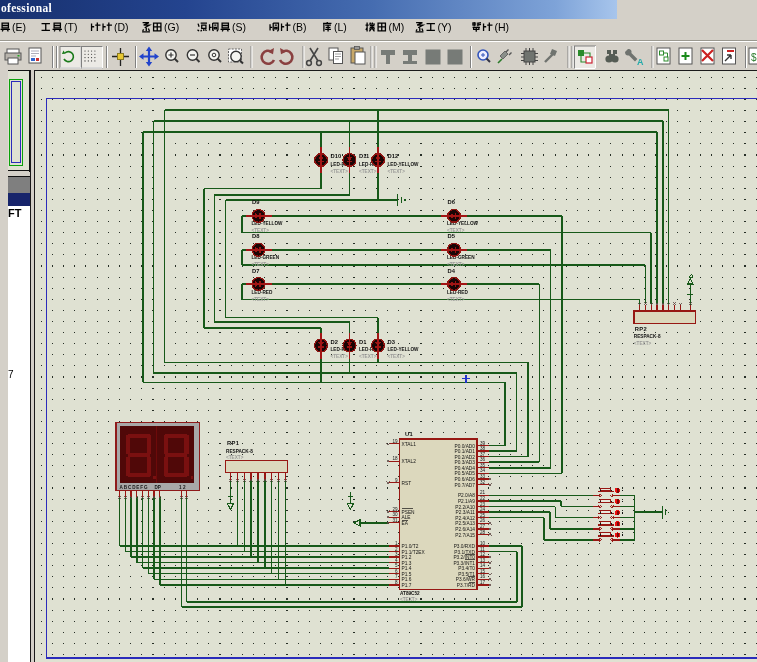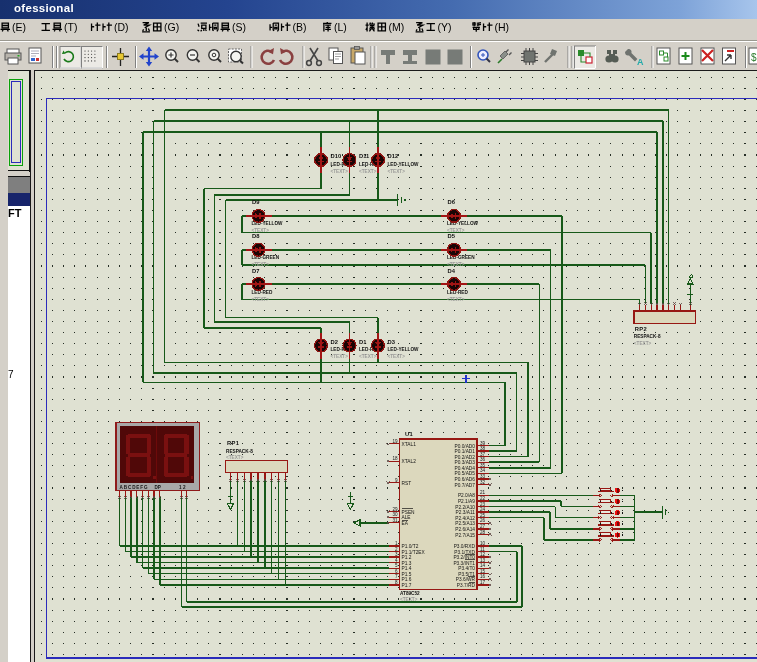--- a/index.html
+++ b/index.html
@@ -1,15 +1,15 @@
 <!DOCTYPE html>
 <html><head><meta charset="utf-8"><style>
 *{margin:0;padding:0;box-sizing:border-box}
 body{width:757px;height:662px;overflow:hidden;font-family:"Liberation Sans",sans-serif;background:#d4d0c8;position:relative}
-#title{position:absolute;left:0;top:0;width:757px;height:19px;background:linear-gradient(90deg,#17306e 0%,#24448f 30%,#456cb0 60%,#7ea3d8 90%,#a7c5ec 100%);color:#fff;font-weight:bold;font-family:Liberation Sans, sans-serif;font-size:11.5px;line-height:17px;padding-left:14px;letter-spacing:0.3px}
+#title{position:absolute;left:0;top:0;width:617px;height:19px;background:linear-gradient(90deg,#17306e 0%,#24448f 30%,#456cb0 60%,#7ea3d8 90%,#a7c5ec 100%);color:#fff;font-weight:bold;font-family:Liberation Serif, serif;font-size:11.5px;line-height:17px;padding-left:1px;letter-spacing:0.3px}
 #menu{position:absolute;left:0;top:19px;width:757px;height:22px;background:#d4d0c8;border-bottom:1px solid #9a988f}
 #tbar{position:absolute;left:0;top:41px;width:757px;height:29px;background:#d4d0c8;border-top:1px solid #fff}
 #main{position:absolute;left:8px;top:70px;width:757px;height:581px}
 #lpanel{position:absolute;left:0;top:0;width:27px;height:592px;background:#d4d0c8}
 #pane{position:absolute;left:0;top:0;width:21px;height:101px;background:#dfe1d2;border-top:1.5px solid #111;border-bottom:1.5px solid #111}
 #pv-green{position:absolute;left:1px;top:8px;width:13.6px;height:86.5px;border:1.2px solid #0aa00a}
 #pv-blue{position:absolute;left:2.6px;top:10.2px;width:10.8px;height:82.3px;border:1.2px solid #2b2bbb}
 #paneR{position:absolute;left:21px;top:0;width:1.6px;height:102px;background:#111}
 #dgrey{position:absolute;left:0;top:106px;width:21.7px;height:17px;background:#7f7f7f;border-top:1px solid #111}
 #navy{position:absolute;left:0;top:123px;width:21.7px;height:13px;background:#17246b}

